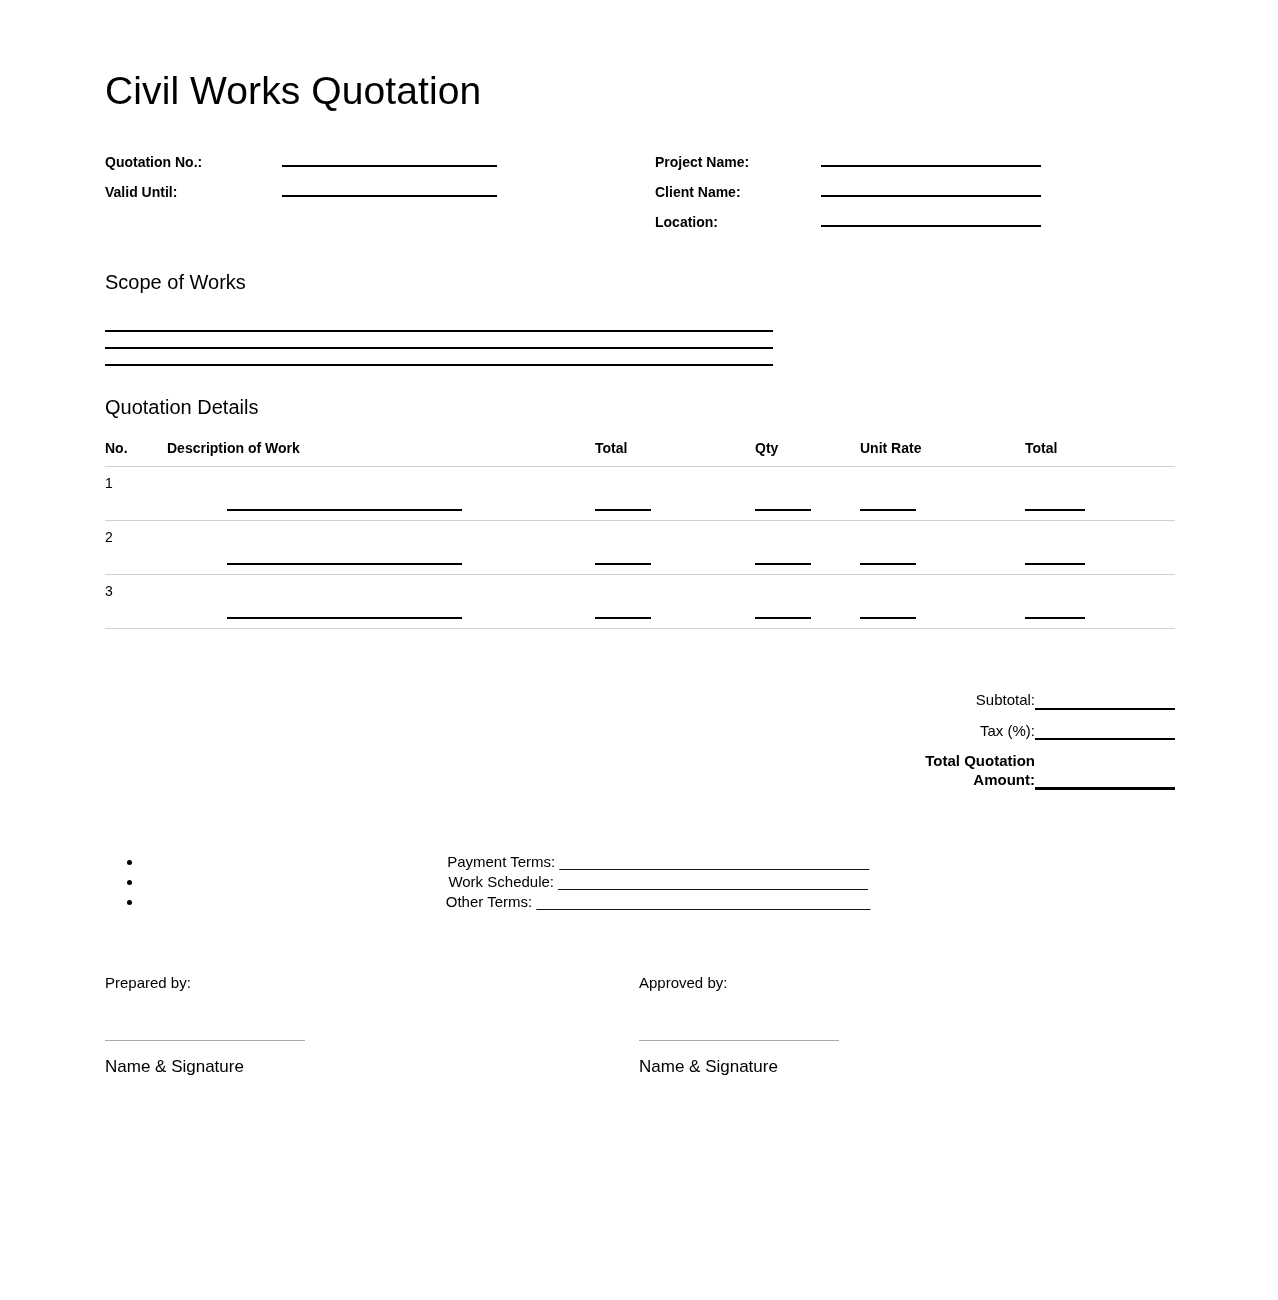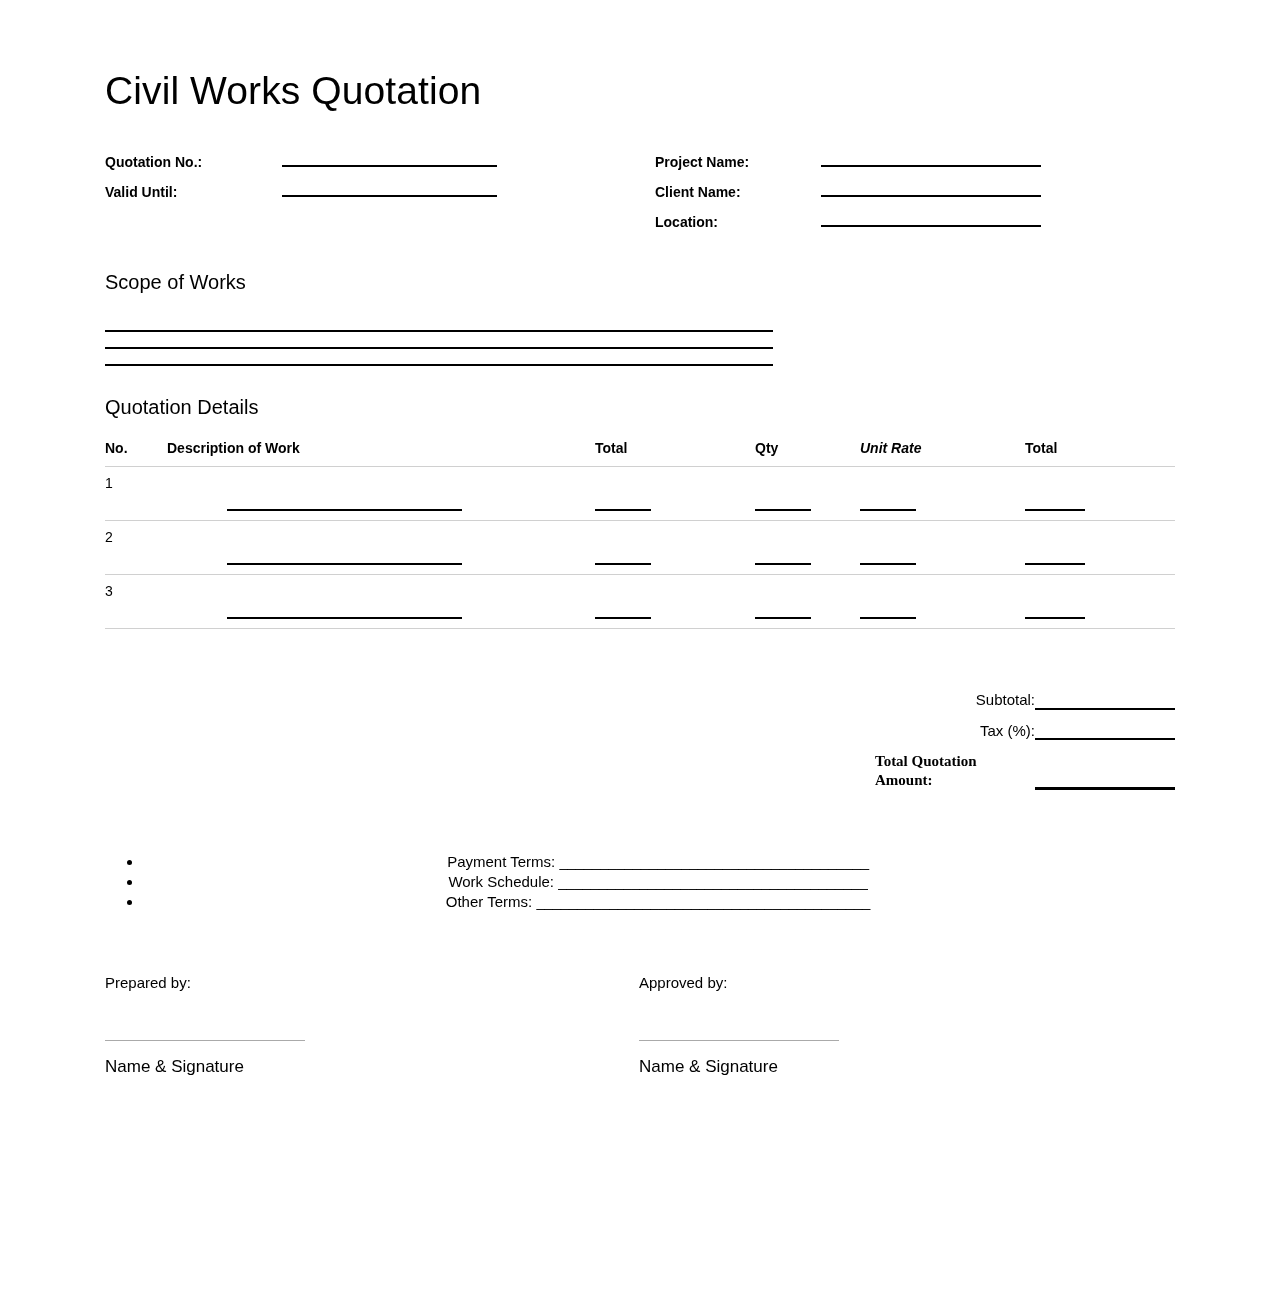--- a/index.html
+++ b/index.html
@@ -103,21 +103,21 @@
     padding: 0;
     height: 35px;
     border-bottom: 1px solid #d0d0d0;
     vertical-align: bottom;
     font-size: 14px;
   }
   .col-no    { width: 62px; }
   .col-desc  { width: 428px; }
   .col-unit  { width: 160px; }
   .col-qty   { width: 105px; }
-  .col-rate  { width: 165px; font-style: italic; }
+  .col-rate  { width: 165px; }
   .col-total { width: 150px; }
 
   .cell-no {
     padding-bottom: 10px !important;
     vertical-align: top !important;
     padding-top: 8px !important;
   }
   .fill-line {
     border-bottom: 2px solid #000;
     height: 1px;
@@ -137,35 +137,35 @@
   }
   .total-row {
     display: flex;
     align-items: flex-end;
     justify-content: flex-end;
     width: 340px;
     margin-bottom: 12px;
   }
   .total-label {
     font-size: 15px;
+    text-align: right;
     white-space: nowrap;
     line-height: 1.25;
   }
   .total-line {
     width: 140px;
     border-bottom: 2px solid #000;
     height: 12px;
     margin-left: 0;
   }
 
   .total-row.grand { margin-bottom: 0; align-items: flex-end; }
   .total-row.grand .total-label {
     font-weight: bold;
     width: 160px;
-    font-family: Liberation Serif, serif;
   }
   .total-row.grand .total-line {
     border-bottom: 3px solid #000;
     width: 140px;
     height: 8px;
   }
 
   
   .terms-block { margin-top: 62px; }
   .terms-list {

